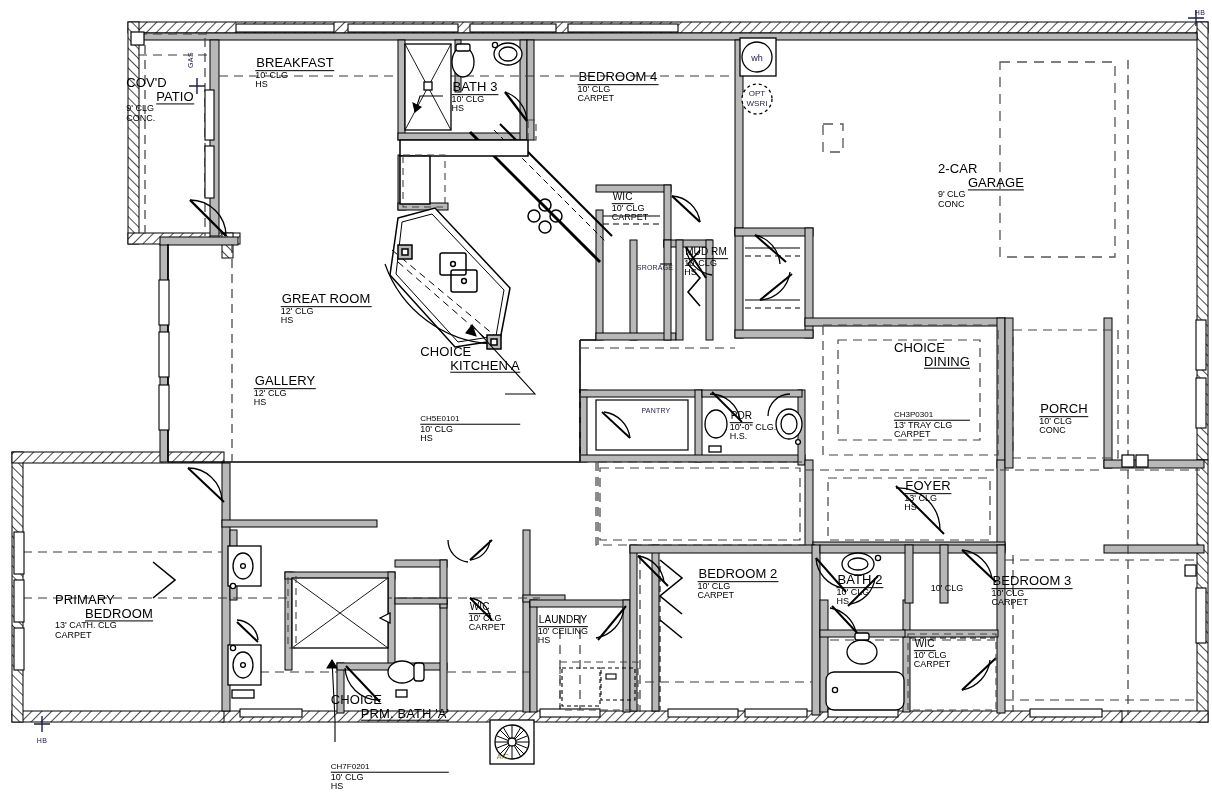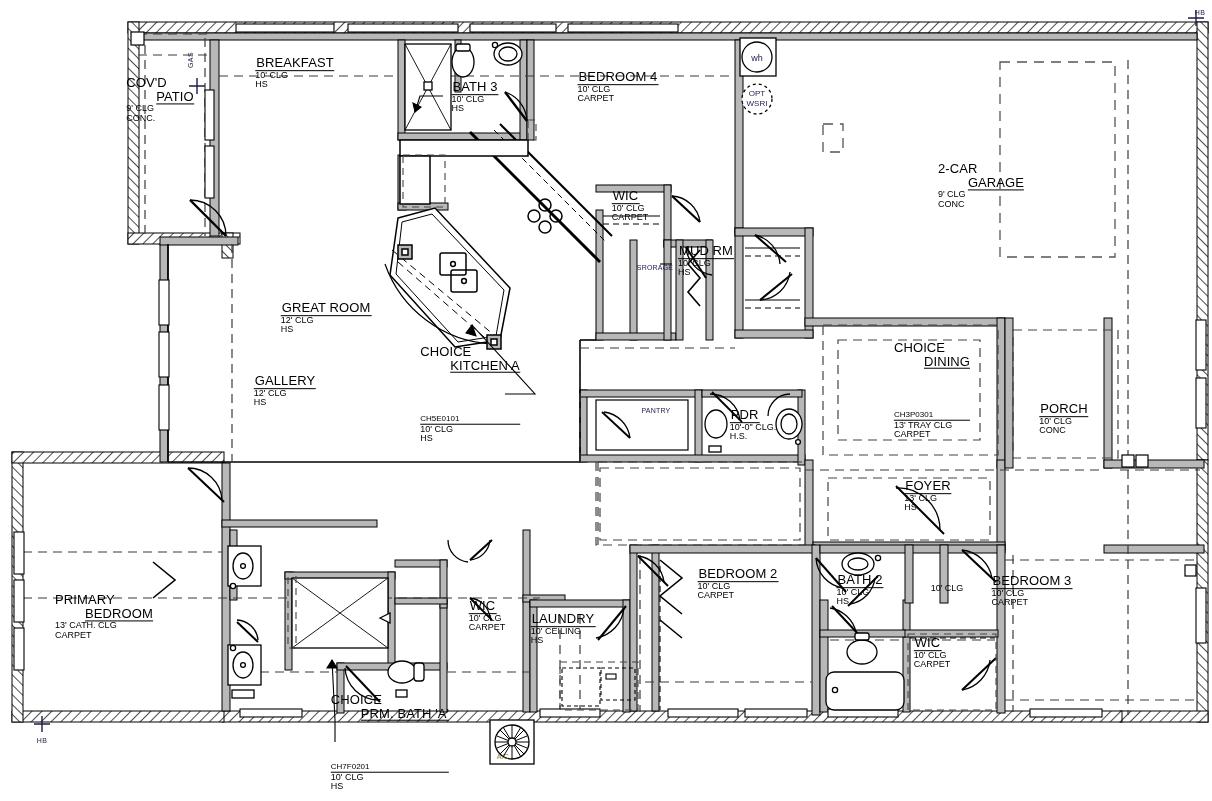--- a/index.html
+++ b/index.html
@@ -32,21 +32,21 @@
   }
   .room .nm.two{display:block;border-bottom:none;padding:0;}
   .room .nm.two span{display:block;}
   .room .nm.two span.last{border-bottom:1.3px solid #000;display:inline-block;margin-left:30px;}
   .room .sub{
     font-size:9px;
     display:block;
     margin-top:0px;
   }
   .room .code{font-size:8px;display:block;border-bottom:1.1px solid #000;margin-top:42px;}
-  .room.sm .nm{font-size:13px;}
+  .room.sm .nm{font-size:10px;}
 
   .plain{
     position:absolute;
     font-size:9px;
     color:#000;
     white-space:nowrap;
     transform:translate(-50%,-50%);
     pointer-events:none;
   }
   .tinylbl{
@@ -566,21 +566,21 @@
     <span class="sub">10' CLG</span>
     <span class="sub">CARPET</span>
   </div>
 
   <div class="room sm" style="left:706px;top:260px">
     <span class="nm">MUD RM</span>
     <span class="sub">10' CLG</span>
     <span class="sub">HS</span>
   </div>
 
-  <div class="room" style="left:326px;top:317px">
+  <div class="room" style="left:326px;top:308px">
     <span class="nm">GREAT ROOM</span>
     <span class="sub">12' CLG</span>
     <span class="sub">HS</span>
   </div>
 
   <div class="room" style="left:285px;top:390px">
     <span class="nm">GALLERY</span>
     <span class="sub">12' CLG</span>
     <span class="sub">HS</span>
   </div>

